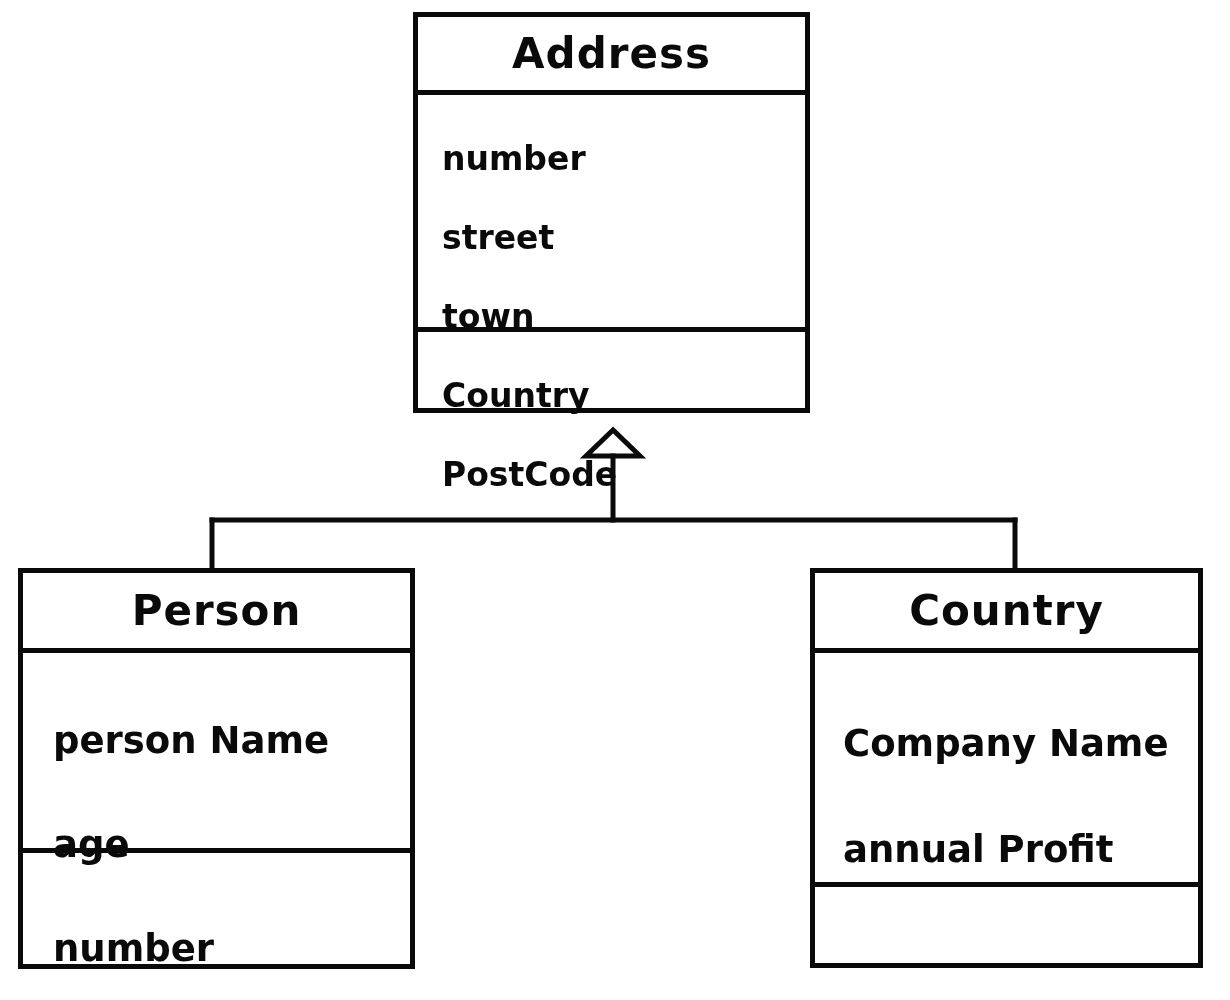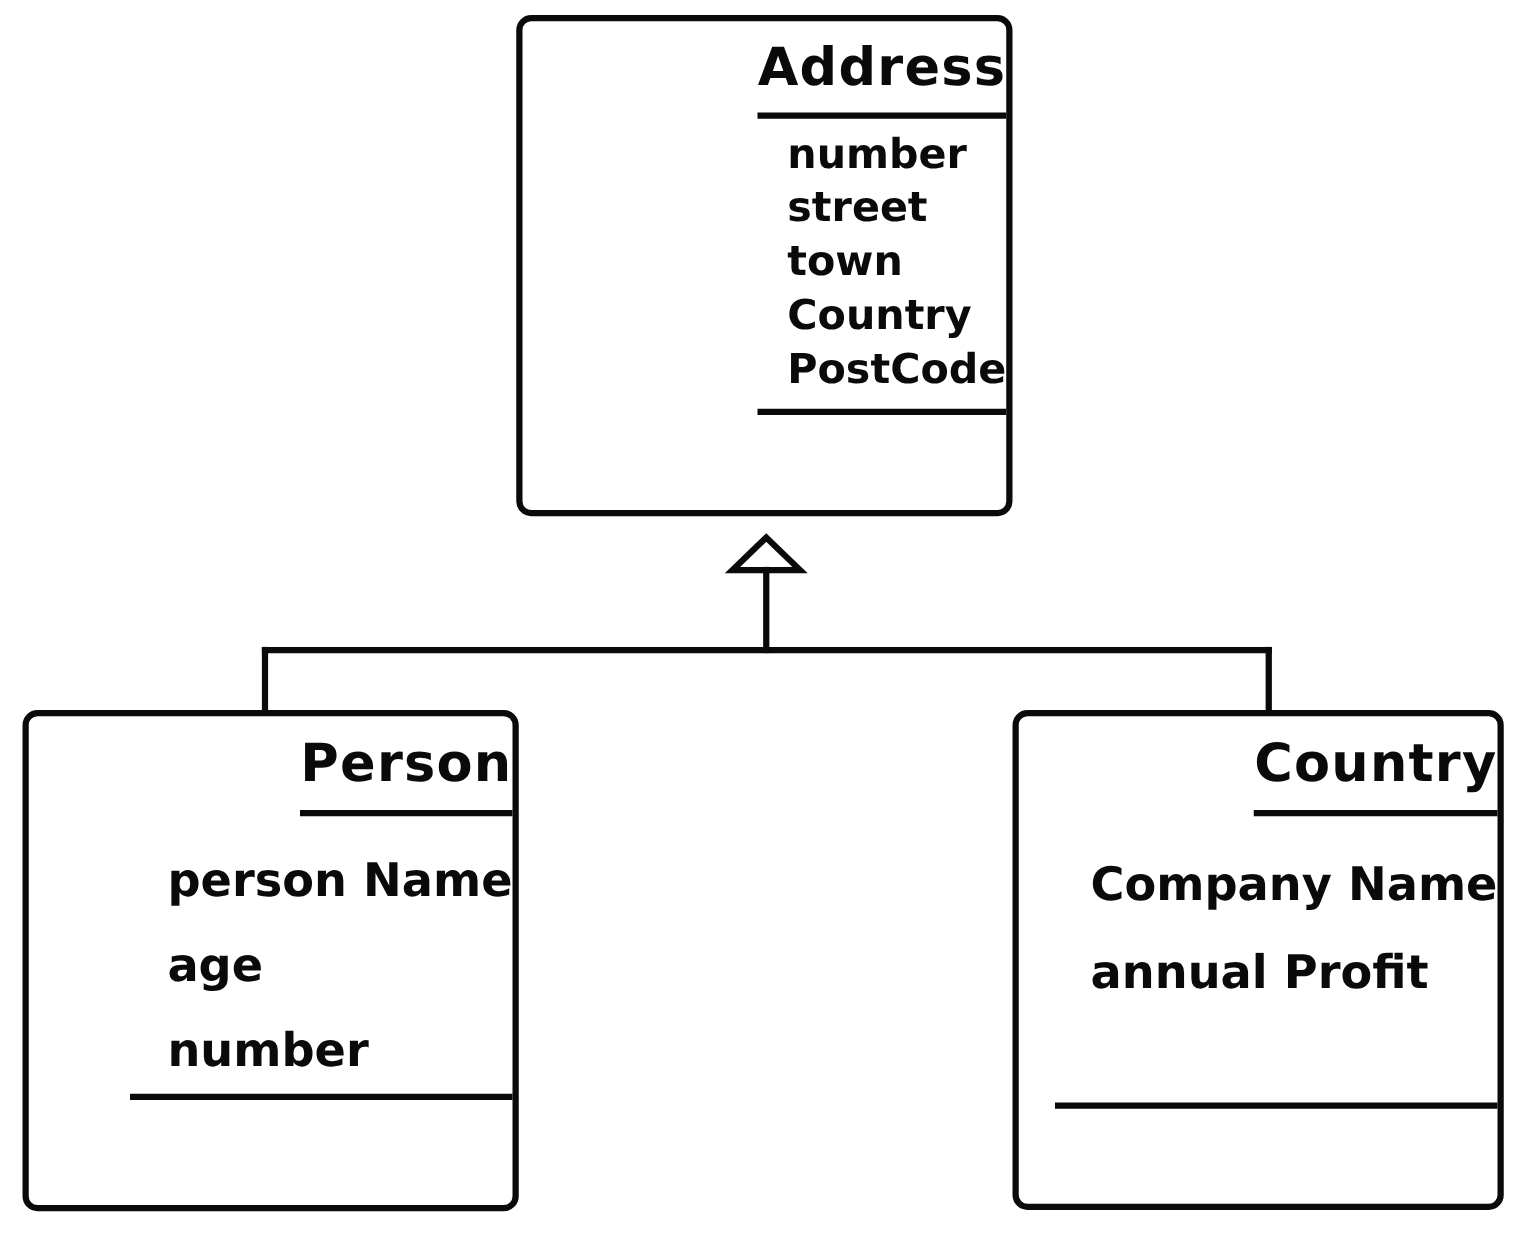--- a/index.html
+++ b/index.html
@@ -12,58 +12,57 @@
     font-family: "DejaVu Sans", sans-serif;
     color: #0a0a0a;
     overflow: hidden;
   }
   .class-box {
     position: absolute;
     display: flex;
     flex-direction: column;
     border: 5px solid #0a0a0a;
     background: #ffffff;
-    border-radius: 12px;
-    align-items: flex-end;
+    border-radius: 0;
   }
   .compartment-title {
     flex: 0 0 auto;
     border-bottom: 5px solid #0a0a0a;
     display: flex;
     align-items: center;
     justify-content: center;
     font-size: 42px;
     font-weight: 700;
     letter-spacing: 1px;
   }
   .compartment-attrs {
     flex: 0 0 auto;
     border-bottom: 5px solid #0a0a0a;
     font-weight: 600;
   }
   .compartment-methods {
     flex: 1 1 auto;
   }
-  .attr-item { white-space: pre; }
+  .attr-item { white-space: pre; margin-top: 36px; }
 
   
   #box-address { left: 413px; top: 12px; width: 397px; height: 401px; }
   #box-address .compartment-title { height: 78px; }
   #box-address .compartment-attrs {
     height: 237px;
     padding: 6px 0 0 24px;
     font-size: 33px;
     line-height: 43px;
   }
 
   
   #box-person { left: 18px; top: 568px; width: 397px; height: 401px; }
   #box-person .compartment-title { height: 80px; }
   #box-person .compartment-attrs {
-    height: 227px;
+    height: 200px;
     padding: 18px 0 0 30px;
     font-size: 37px;
     line-height: 68px;
   }
 
   
   #box-country { left: 810px; top: 568px; width: 393px; height: 400px; }
   #box-country .compartment-title { height: 80px; }
   #box-country .compartment-attrs {
     height: 234px;

